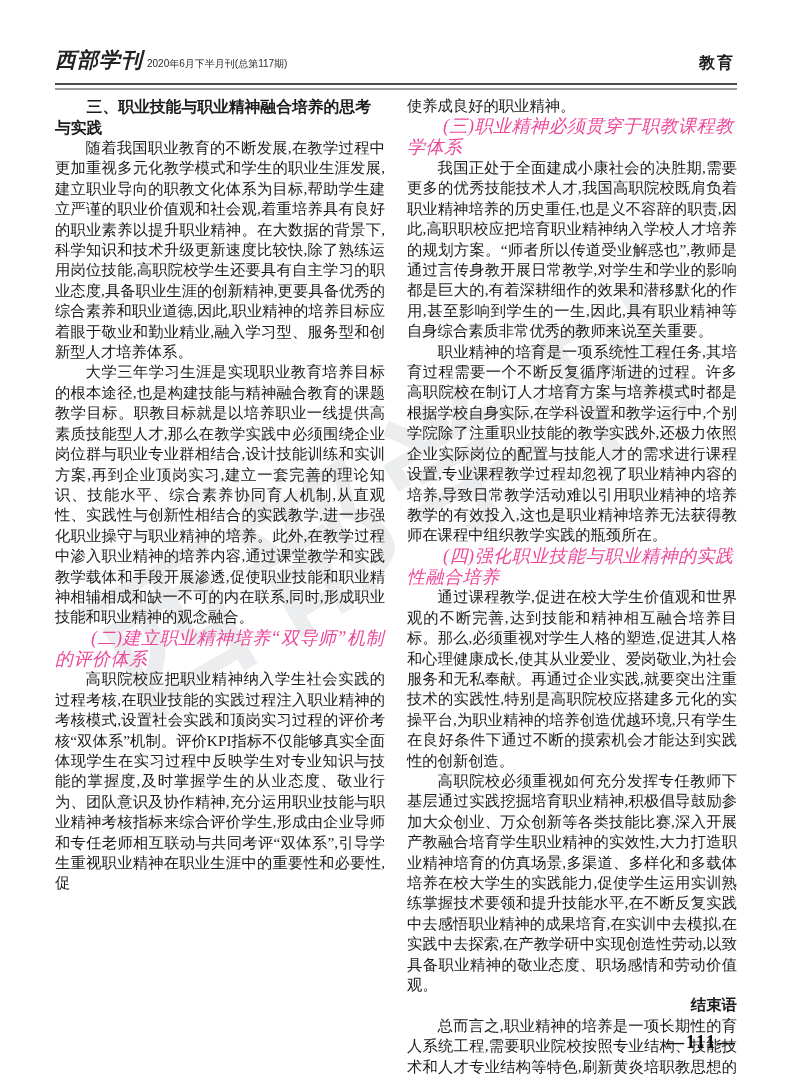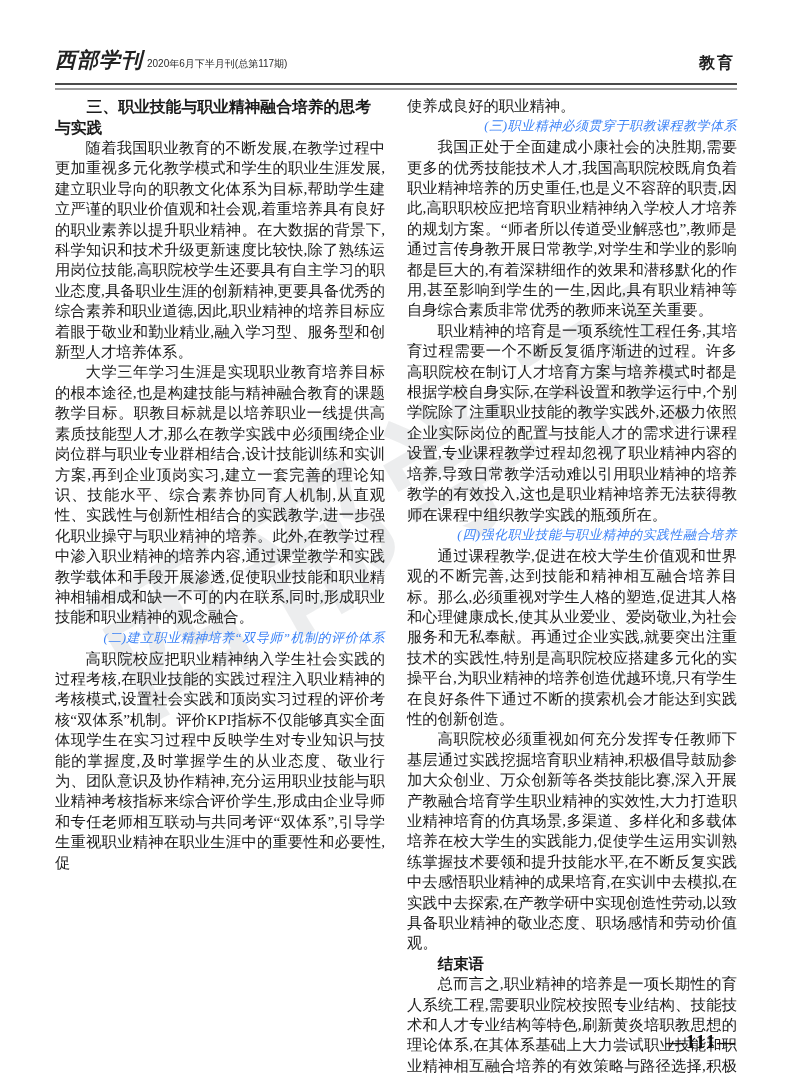--- a/index.html
+++ b/index.html
@@ -66,28 +66,28 @@
     text-align:justify;
   }
   .blk.h1{
     font-family:"Liberation Sans","DejaVu Sans",sans-serif;
     font-weight:bold;font-size:15.8px;line-height:21px;
     text-indent:2em;text-align:left;
   }
   .blk.h2{
     font-family:"Liberation Sans","DejaVu Sans",sans-serif;
     font-weight:bold;font-size:15.4px;line-height:20.4px;
-    text-indent:2em;text-align:left;
+    text-indent:2em;text-align:right;
   }
   .blk.sub{
     font-style:italic;
-    font-size:13px;line-height:20.8px;
-    text-indent:2em;text-align:right;
+    font-size:18px;line-height:20.8px;
+    text-indent:2em;text-align:left;
     letter-spacing:0.5px;
-    color:#3b82f6;
+    color:#ec4899;
   }
   .blk.p{text-indent:2em;}
   .blk.cont{text-indent:0;}
   
   .footer{
     position:absolute;right:56px;top:1032px;
     font-weight:bold;font-size:18px;color:#111;
     letter-spacing:2px;
     font-family:"Liberation Serif",serif;
   }

